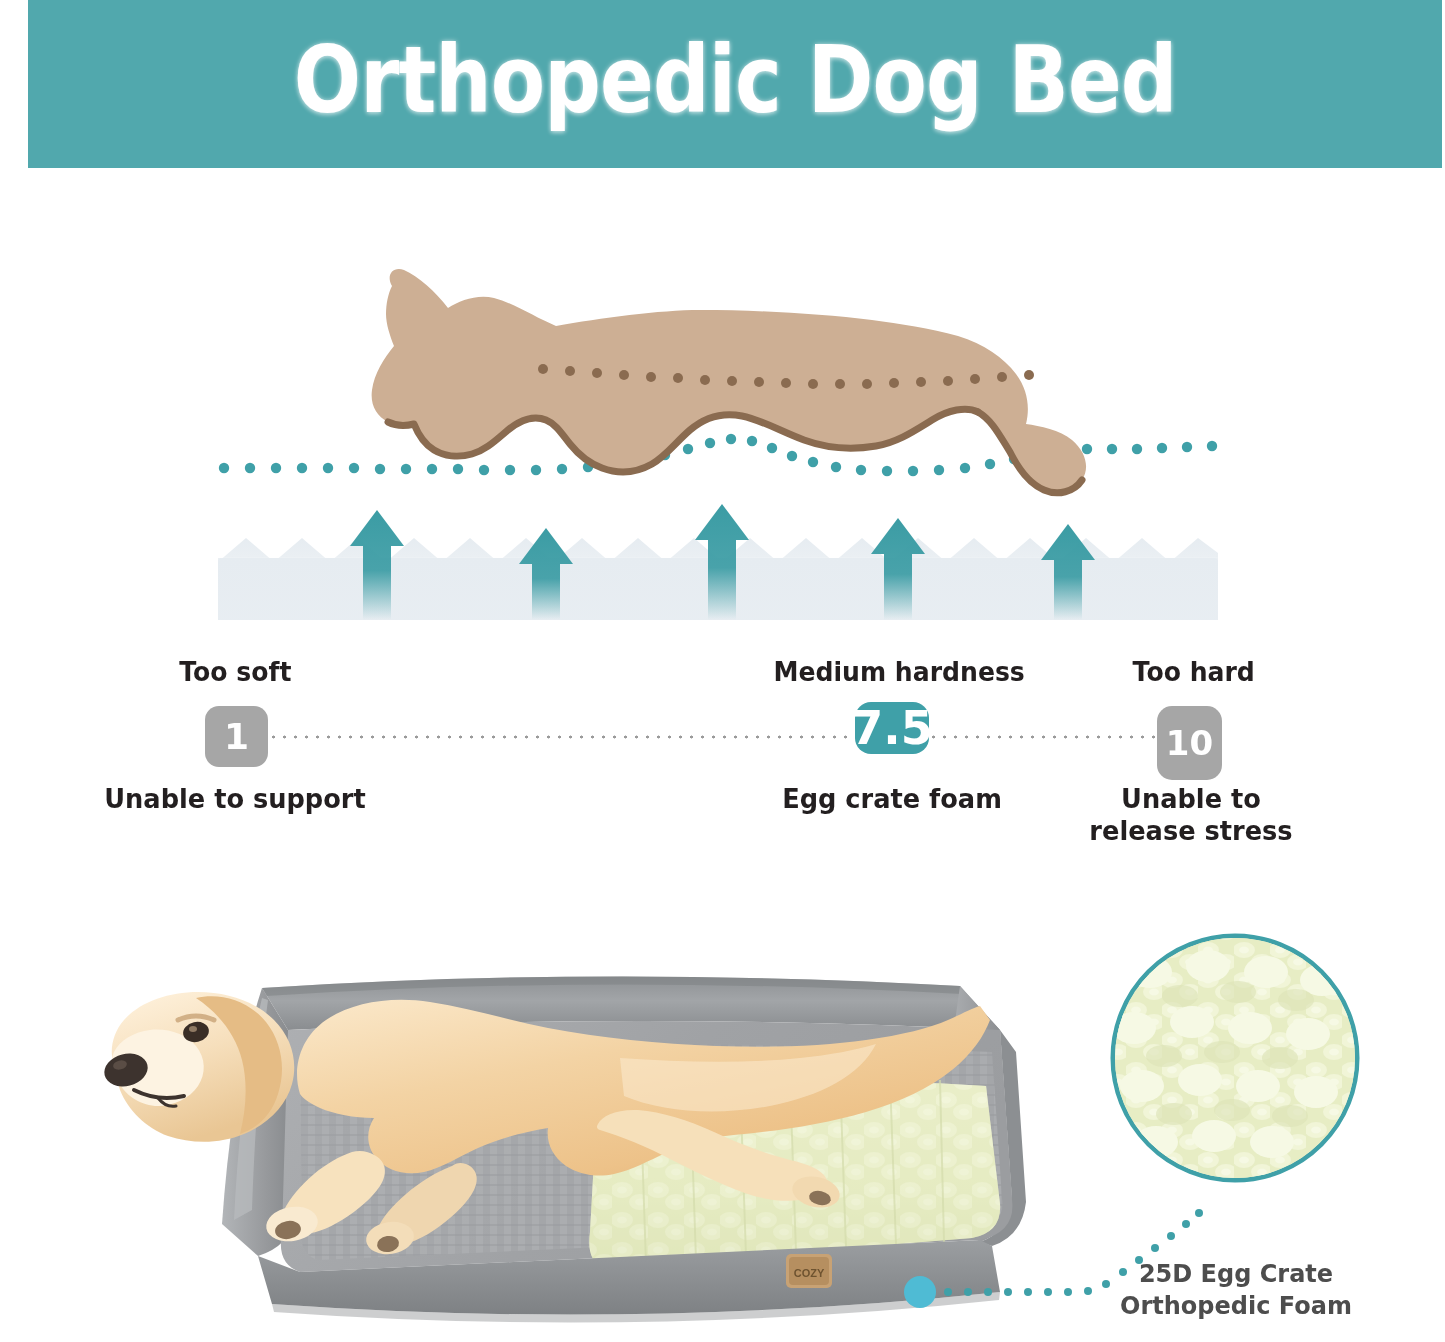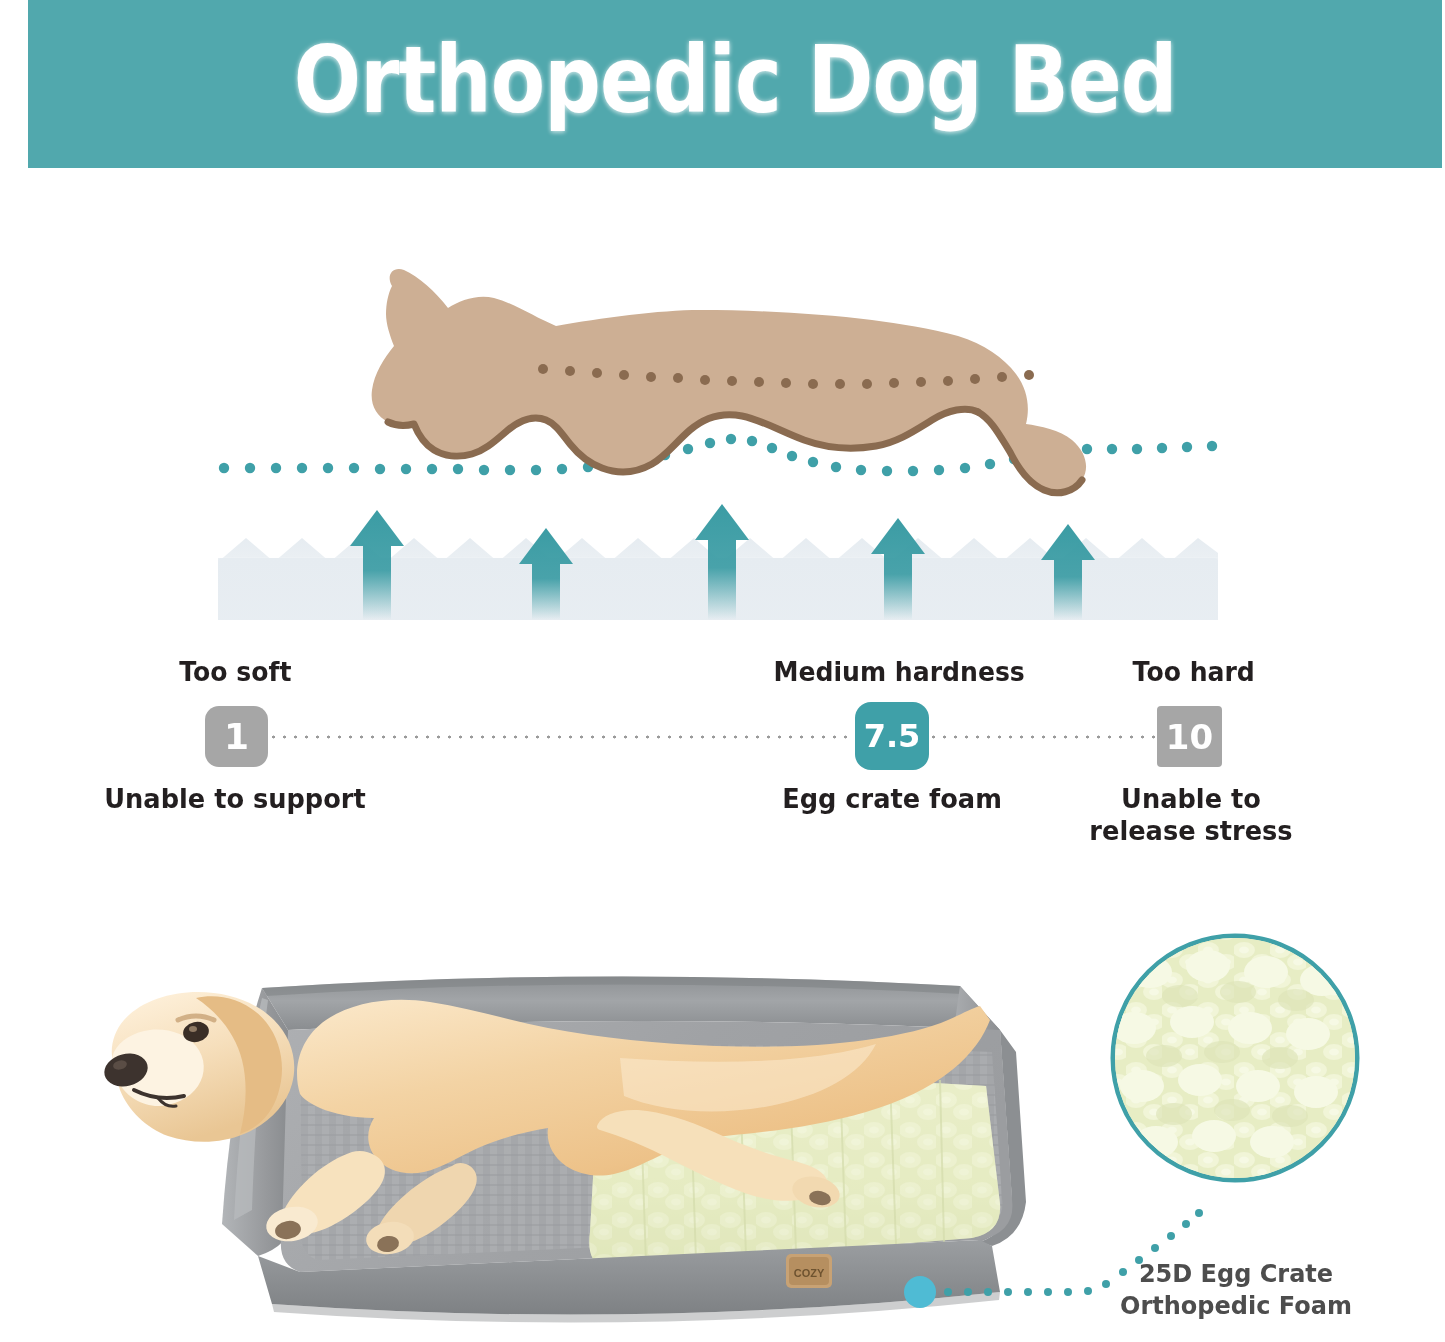--- a/index.html
+++ b/index.html
@@ -62,22 +62,22 @@
     position: absolute;
     display: flex; align-items: center; justify-content: center;
     color: #ffffff;
     font-family: "DejaVu Sans", sans-serif;
     font-weight: bold;
     border-radius: 15px;
   }
   .badge.gray { background: #A6A6A6; }
   .badge.teal { background: #3FA0A8; }
   .badge.b1  { left: 205px;  top: 66px; width: 63px; height: 61px; font-size: 36px; border-radius: 14px; }
-  .badge.b75 { left: 855px;  top: 62px; width: 74px; height: 68px; font-size: 32px; border-radius: 16px; }
-  .badge.b10 { left: 1157px; top: 66px; width: 65px; height: 61px; font-size: 34px; border-radius: 4px; }
+  .badge.b75 { left: 855px;  top: 62px; width: 74px; height: 52px; font-size: 46px; border-radius: 16px; }
+  .badge.b10 { left: 1157px; top: 66px; width: 65px; height: 74px; font-size: 34px; border-radius: 15px; }
 
   .scale-botlabel {
     position: absolute;
     font-family: "DejaVu Sans", sans-serif;
     font-weight: bold;
     font-size: 27px;
     color: #231F20;
     text-align: center;
     line-height: 1.18;
     transform: scaleX(0.95);

